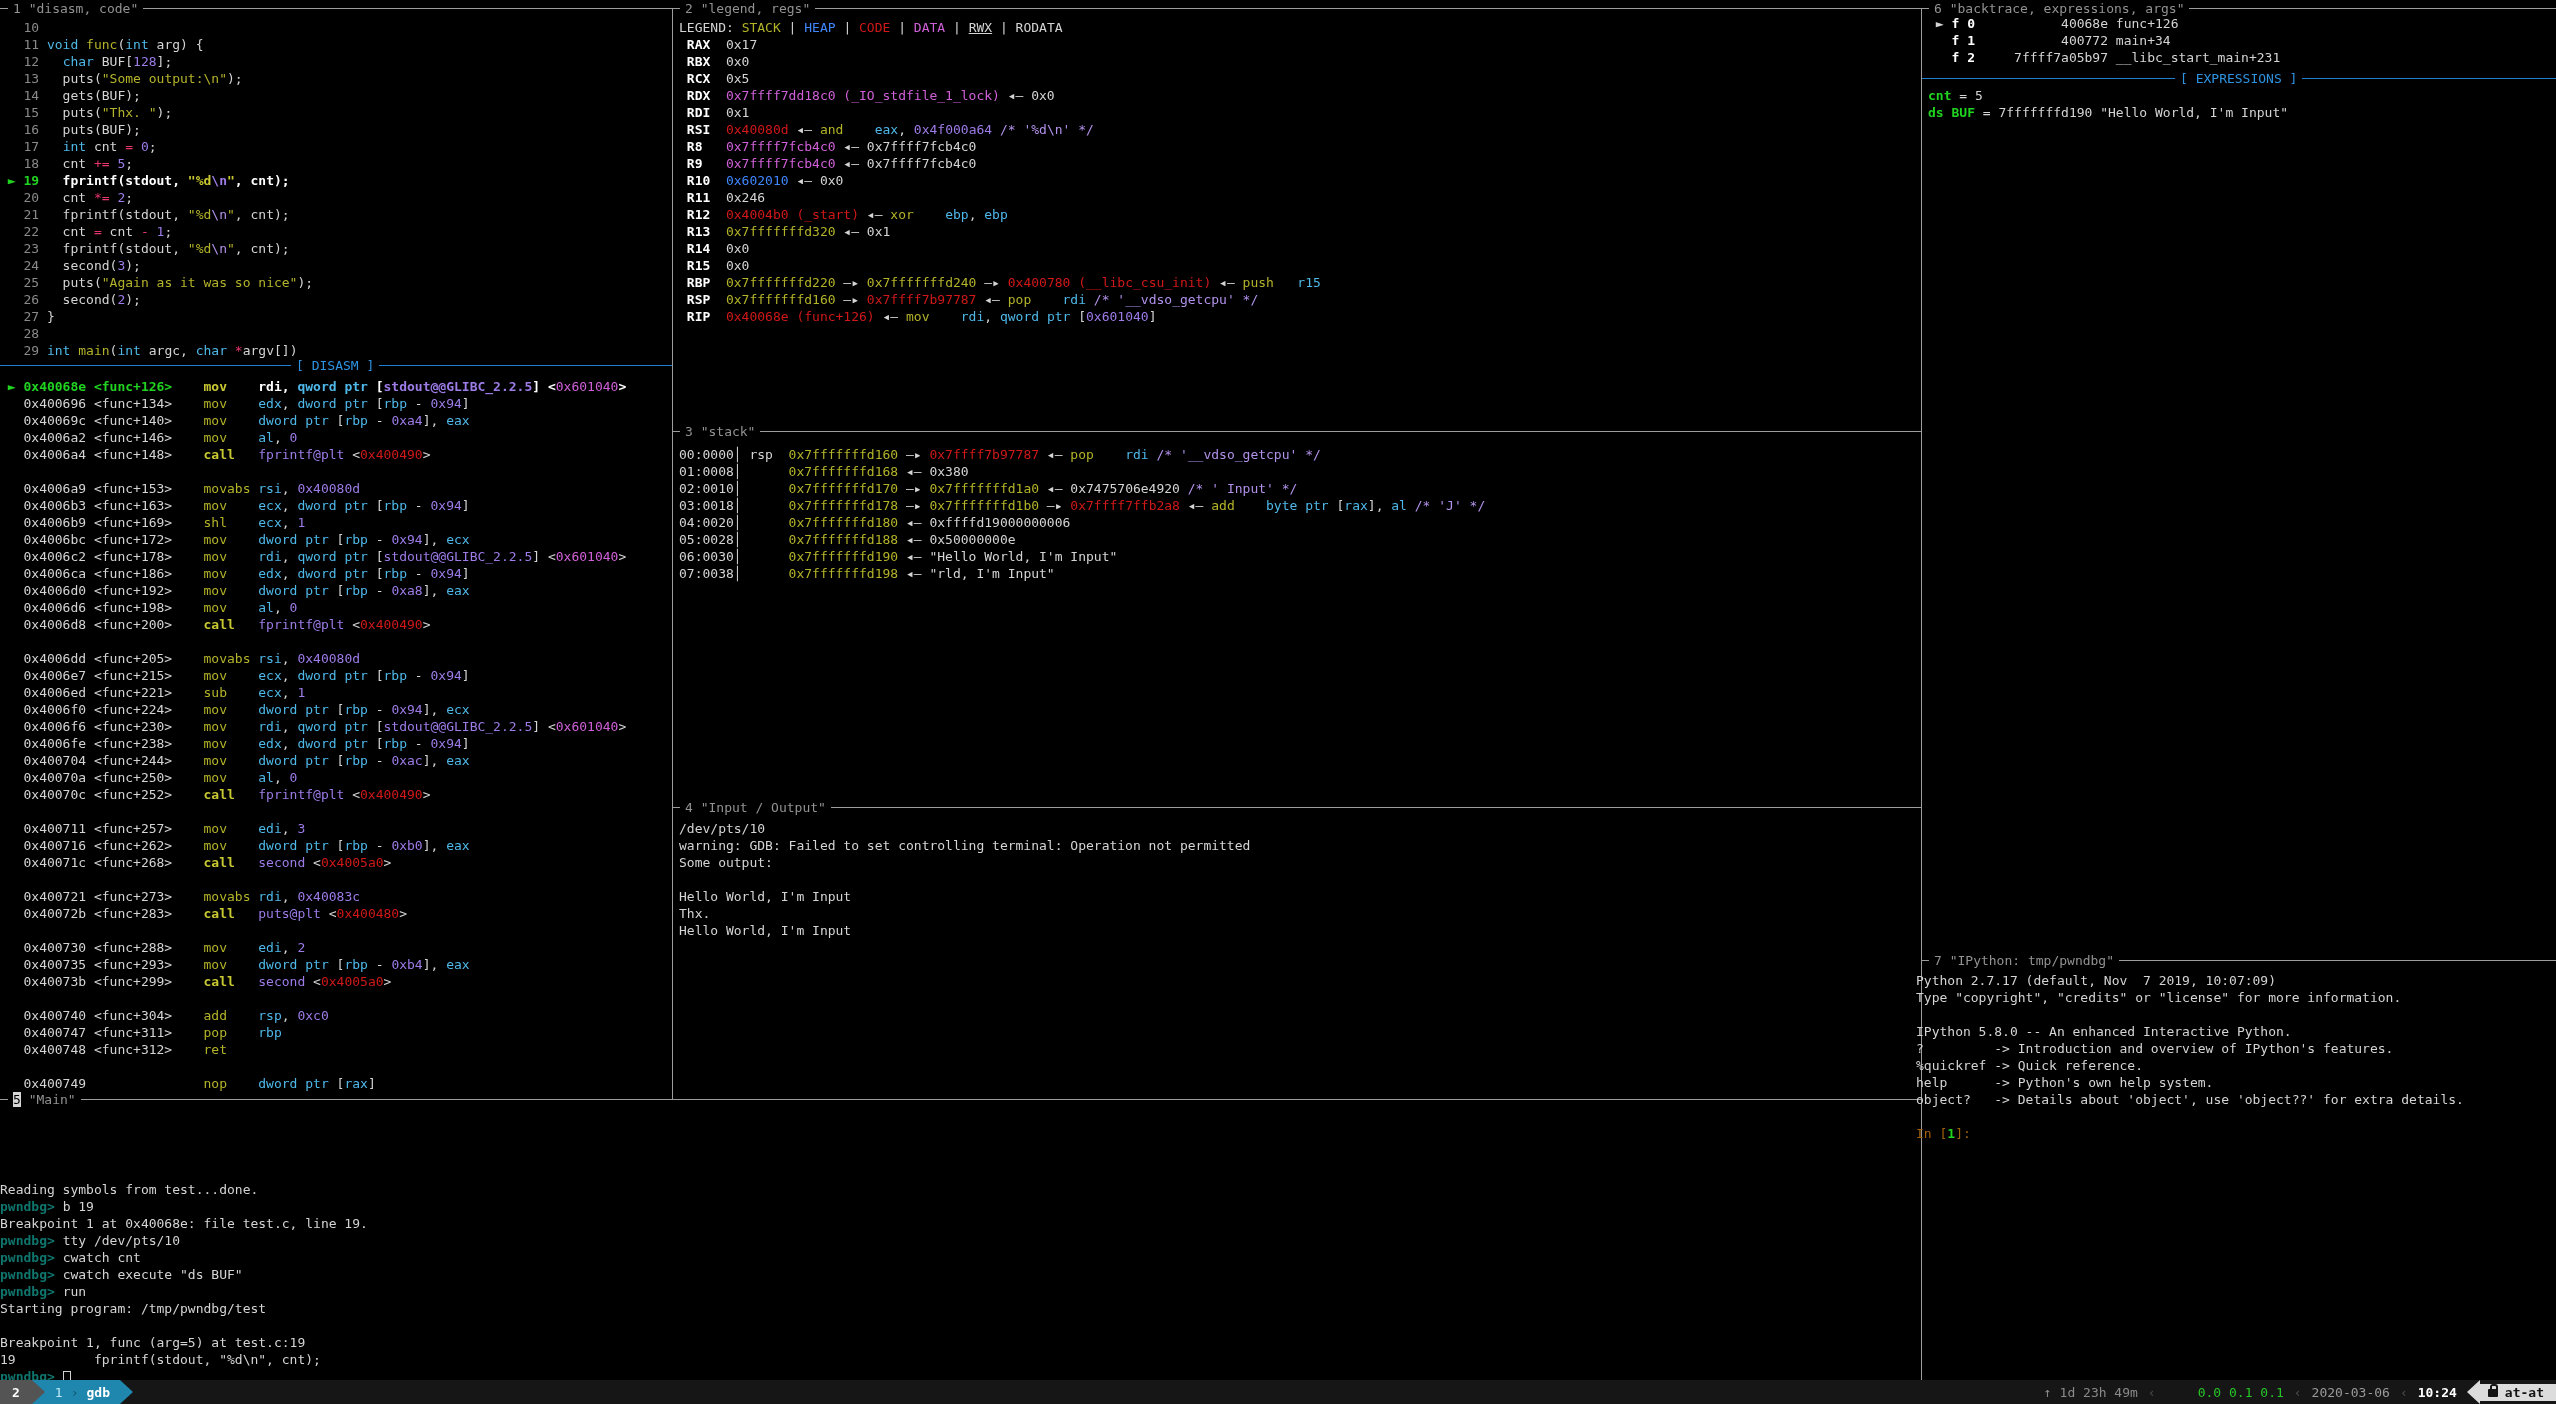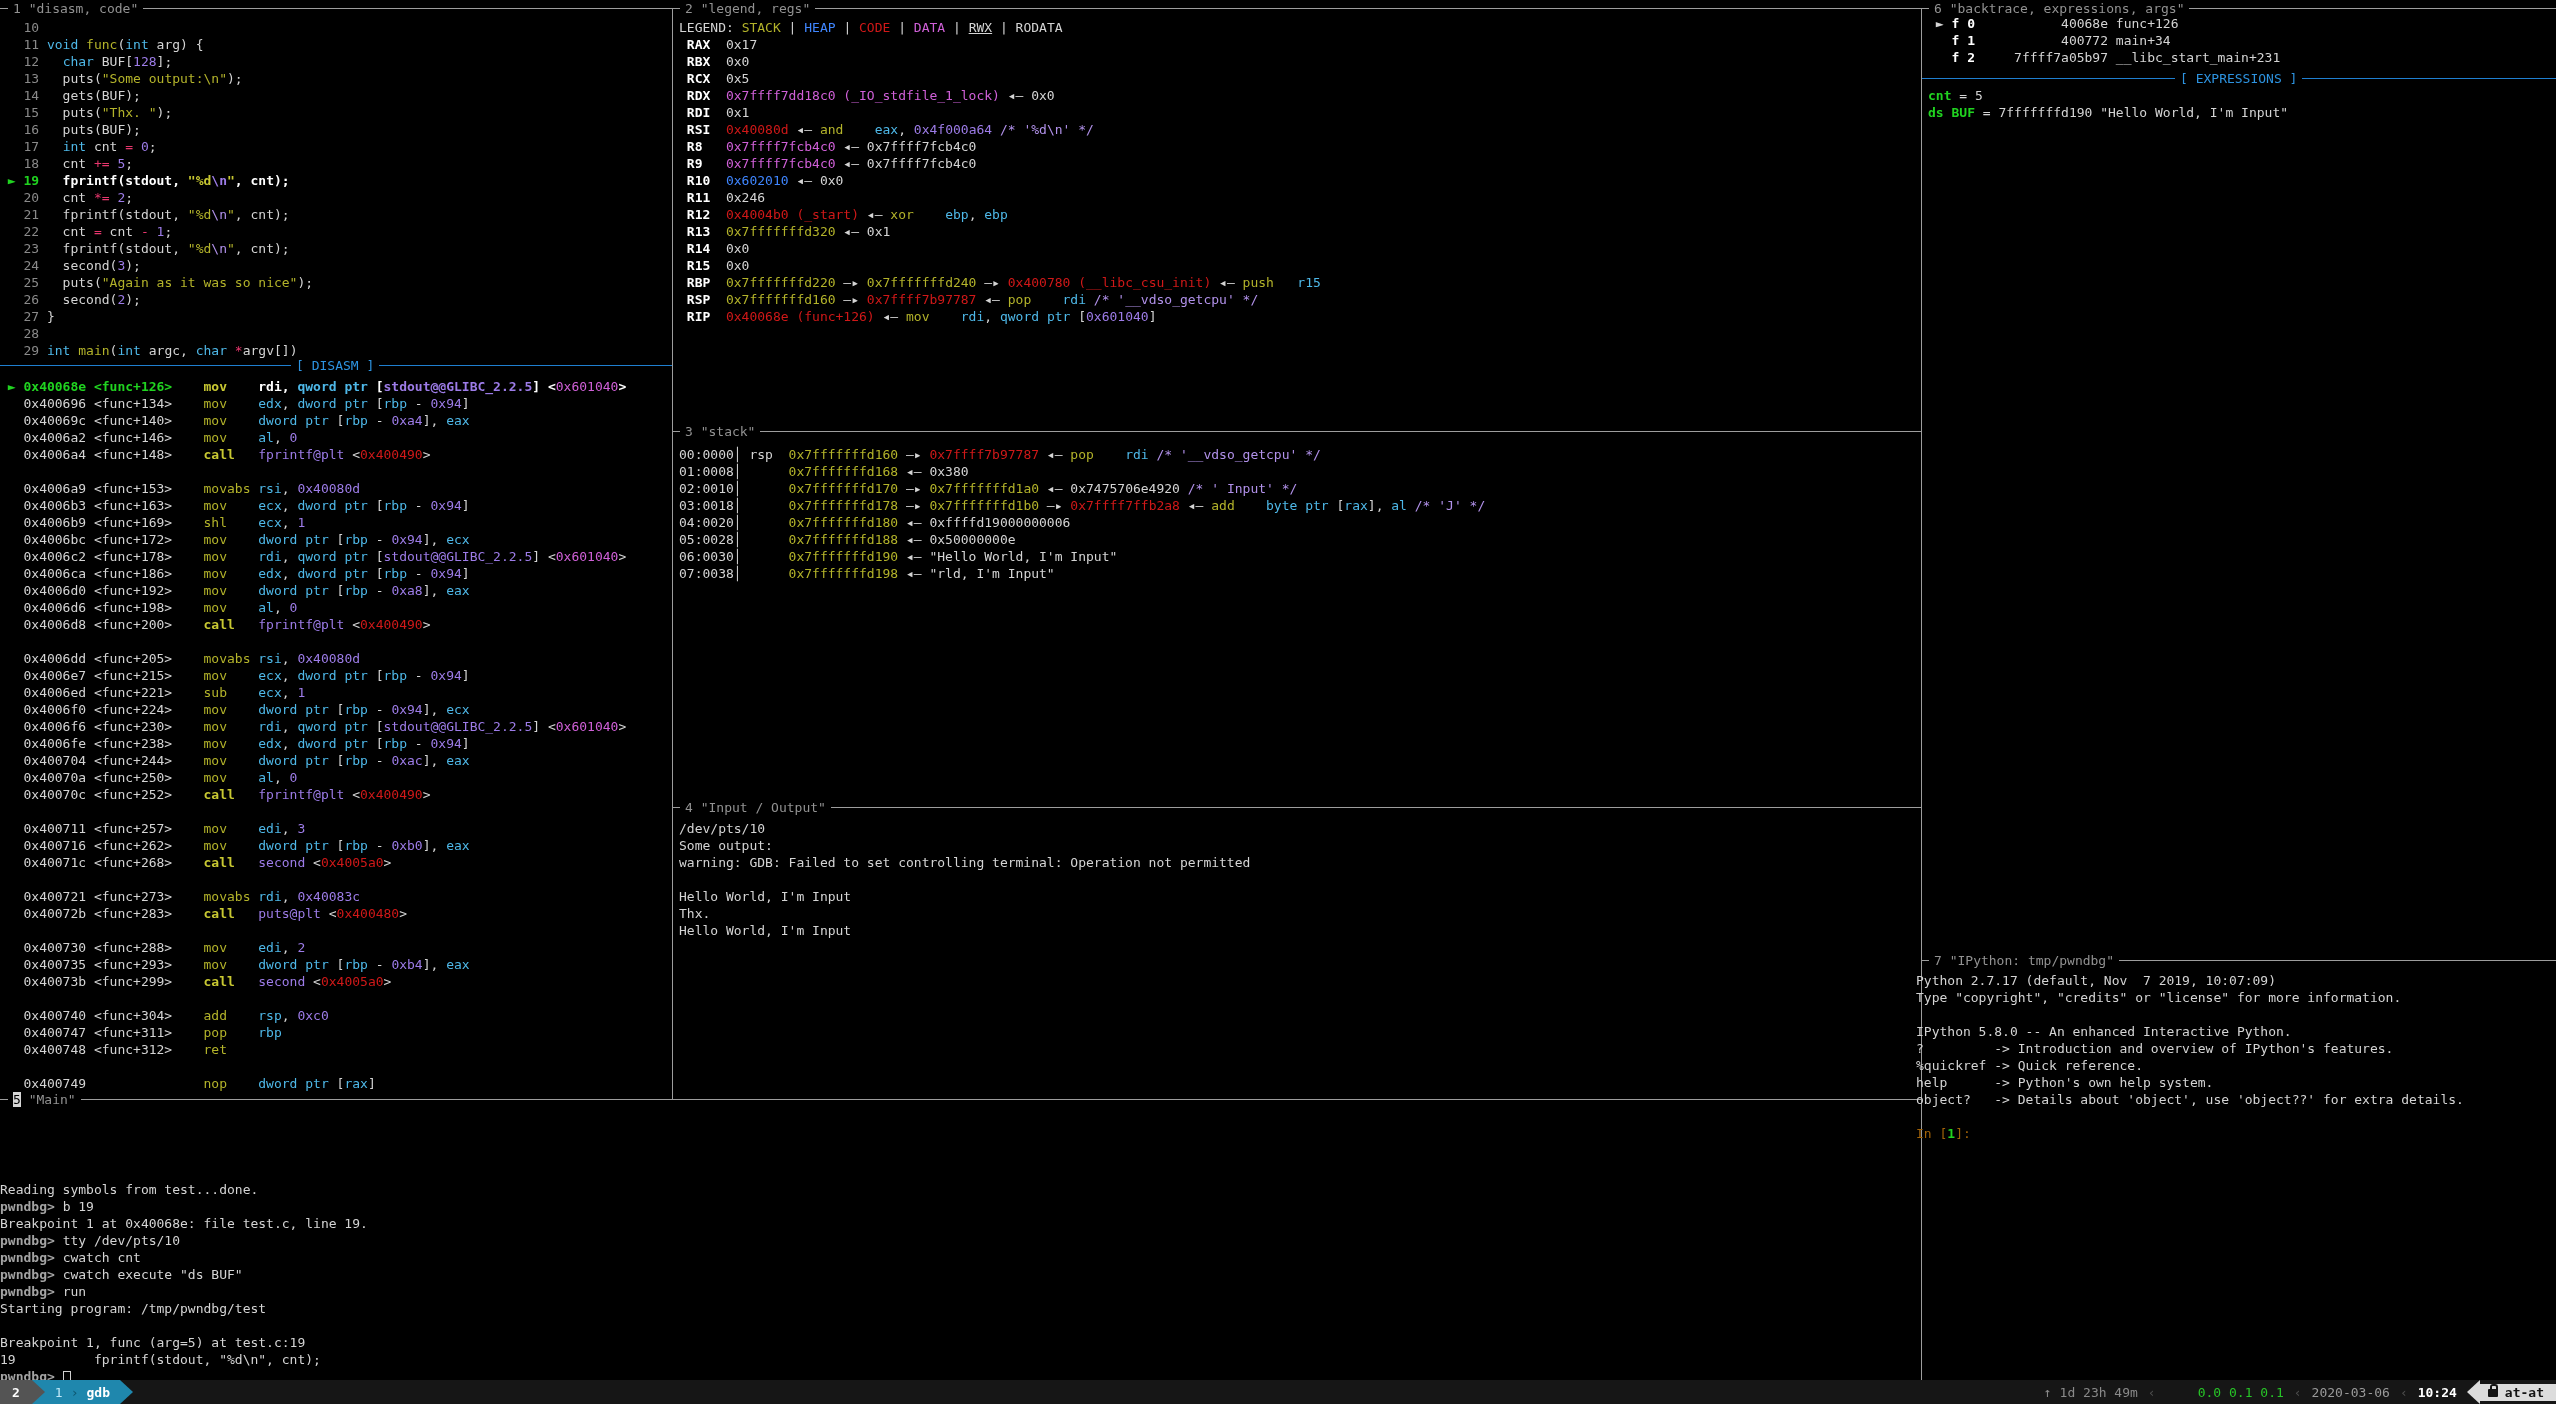--- a/index.html
+++ b/index.html
@@ -21,21 +21,21 @@
   .s-W { color:#ffffff; font-weight:bold; }
   .s-g { color:#8a8a8a; }
   .s-gr { color:#a16207; }
   .s-G { color:#20d320; font-weight:bold; }
   .s-y { color:#b3b32a; }
   .s-Y { color:#c8c832; font-weight:bold; }
   .s-c { color:#4eb8e8; }
   .s-C { color:#4eb8e8; font-weight:bold; }
   .s-b { color:#3f86ff; }
   .s-r { color:#d01818; }
-  .s-R { color:#a3a3a3; font-weight:bold; }
+  .s-R { color:#0f766e; font-weight:bold; }
   .s-m { color:#d060d8; }
   .s-p { color:#9d7ce8; }
   .s-PB { color:#9d7ce8; font-weight:bold; }
   .s-P { color:#b191ea; }
   .s-u { color:#d4d4d4; text-decoration:underline; }
   .s-o { color:#e8366d; }
   .s-inv { background:#d6d6d6; color:#000; }
   .s-cur { display:inline-block; width:8px; height:14px; border:1px solid #cfcfcf; vertical-align:middle; }
   
   .statusbar {
@@ -182,22 +182,22 @@
       <div class="line"><span class="s-w">01:0008│      </span><span class="s-y">0x7fffffffd168</span><span class="s-w"> ◂— 0x380</span></div>
       <div class="line"><span class="s-w">02:0010│      </span><span class="s-y">0x7fffffffd170</span><span class="s-w"> —▸ </span><span class="s-y">0x7fffffffd1a0</span><span class="s-w"> ◂— 0x7475706e4920 </span><span class="s-P">/* ' Input' */</span></div>
       <div class="line"><span class="s-w">03:0018│      </span><span class="s-y">0x7fffffffd178</span><span class="s-w"> —▸ </span><span class="s-y">0x7fffffffd1b0</span><span class="s-w"> —▸ </span><span class="s-r">0x7ffff7ffb2a8</span><span class="s-w"> ◂— </span><span class="s-y">add</span><span class="s-w">    </span><span class="s-c">byte ptr</span><span class="s-w"> [</span><span class="s-c">rax</span><span class="s-w">], </span><span class="s-c">al</span><span class="s-w"> </span><span class="s-P">/* 'J' */</span></div>
       <div class="line"><span class="s-w">04:0020│      </span><span class="s-y">0x7fffffffd180</span><span class="s-w"> ◂— 0xffffd19000000006</span></div>
       <div class="line"><span class="s-w">05:0028│      </span><span class="s-y">0x7fffffffd188</span><span class="s-w"> ◂— 0x50000000e</span></div>
       <div class="line"><span class="s-w">06:0030│      </span><span class="s-y">0x7fffffffd190</span><span class="s-w"> ◂— "Hello World, I'm Input"</span></div>
       <div class="line"><span class="s-w">07:0038│      </span><span class="s-y">0x7fffffffd198</span><span class="s-w"> ◂— "rld, I'm Input"</span></div>
     </div>
   <div class="pane" style="left:679px;top:820px;width:1240px">
       <div class="line"><span class="s-w">/dev/pts/10</span></div>
+      <div class="line"><span class="s-w">warning: GDB: Failed to set controlling terminal: Operation not permitted</span></div>
       <div class="line"><span class="s-w">Some output:</span></div>
-      <div class="line"><span class="s-w">warning: GDB: Failed to set controlling terminal: Operation not permitted</span></div>
       <div class="line"><span class="s-w"> </span></div>
       <div class="line"><span class="s-w">Hello World, I'm Input</span></div>
       <div class="line"><span class="s-w">Thx. </span></div>
       <div class="line"><span class="s-w">Hello World, I'm Input</span></div>
     </div>
   <div class="pane" style="left:1928px;top:15px;width:626px">
       <div class="line"><span class="s-w"> ► </span><span class="s-W">f 0</span><span class="s-w">           40068e func+126</span></div>
       <div class="line"><span class="s-w">   </span><span class="s-W">f 1</span><span class="s-w">           400772 main+34</span></div>
       <div class="line"><span class="s-w">   </span><span class="s-W">f 2</span><span class="s-w">     7ffff7a05b97 __libc_start_main+231</span></div>
     </div>

